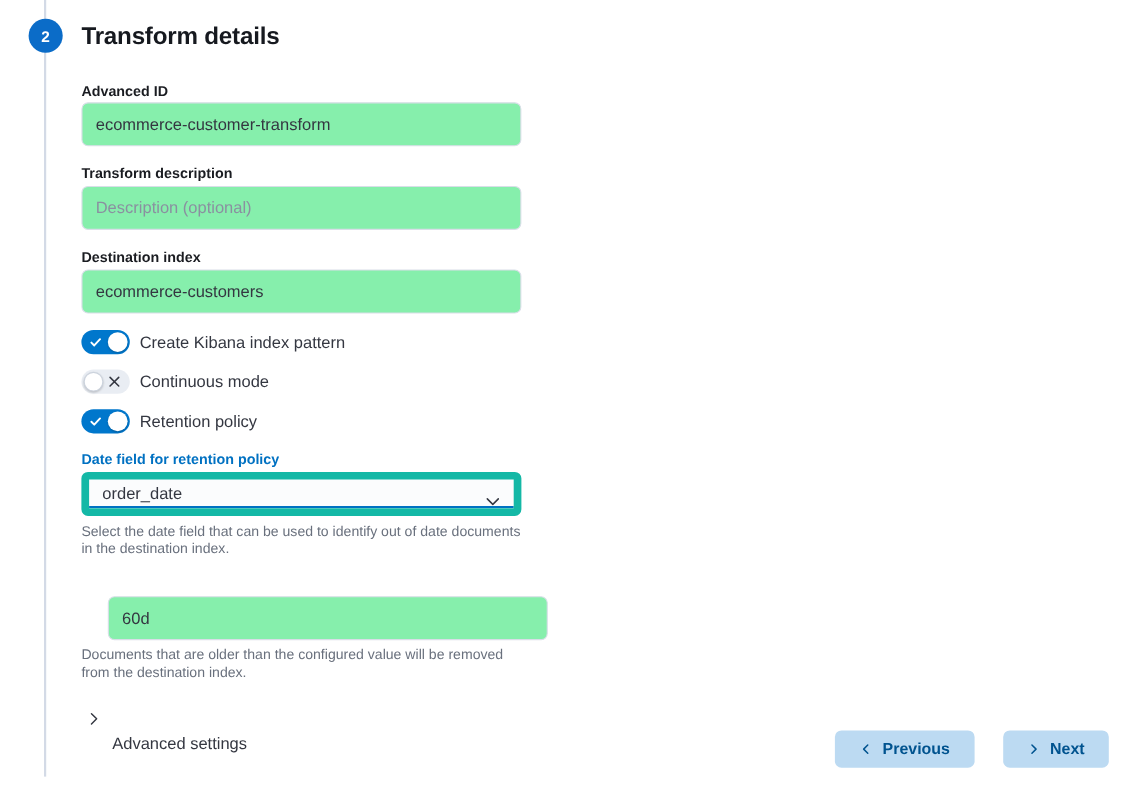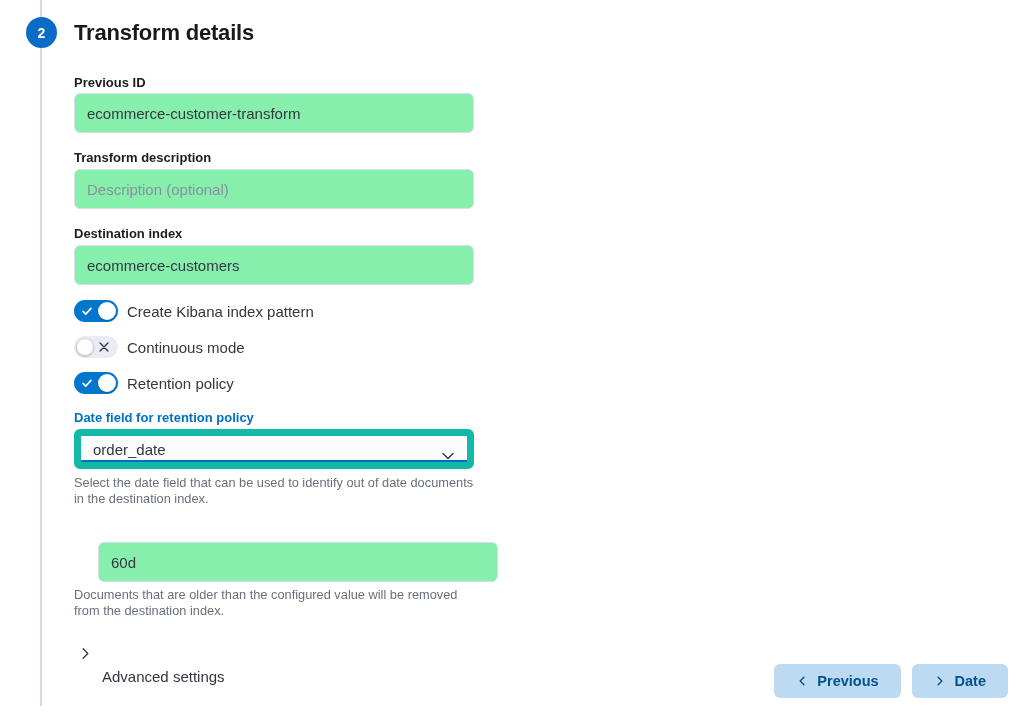--- a/index.html
+++ b/index.html
@@ -86,21 +86,21 @@
   .advanced-row {
     position: absolute; left: 78px; top: 643px; height: 20px;
     display: flex; align-items: center; gap: 9px; cursor: pointer;
   }
   .advanced-row .chevron-right { width: 15px; height: 15px; }
   .advanced-label { font-size: 15px; color: #343741; margin-top: 46px; }
 
   
   .footer-buttons {
     position: absolute; top: 664px; right: 25px;
-    display: flex; gap: 11px;
+    display: flex; gap: 26px;
   }
   .nav-button {
     height: 34px; border: none; border-radius: 6px;
     background: #bcdaf2; color: #00538f;
     font-family: "Liberation Sans", sans-serif;
     font-size: 14.5px; font-weight: 700;
     display: flex; align-items: center; justify-content: center; gap: 9px;
     padding: 0 22px; cursor: pointer;
   }
   .nav-button svg { width: 12px; height: 12px; }
@@ -110,21 +110,21 @@
 
 <div class="page">
 
   <div class="timeline-line"></div>
   <div class="step-circle">
     <span>2</span>
   </div>
 
   <h1 class="page-title">Transform details</h1>
 
-  <label class="field-label" style="top:75px">Previous ID</label>
+  <label class="field-label" style="top:75px">Advanced ID</label>
   <input class="text-input" style="top: 93px;" type="text" value="ecommerce-customer-transform">
 
   <label class="field-label" style="top:150px">Transform description</label>
   <input class="text-input" style="top: 169px;" type="text" placeholder="Description (optional)">
 
   <label class="field-label" style="top:226px">Destination index</label>
   <input class="text-input" style="top: 245px;" type="text" value="ecommerce-customers">
 
   <div class="switch-row" style="top:299px">
     <div class="switch on">
@@ -179,17 +179,17 @@
     <button class="nav-button">
       <svg viewBox="0 0 16 16">
         <path d="M10.5 3l-5 5 5 5" stroke="#00538f" stroke-width="1.8" fill="none" stroke-linecap="round" stroke-linejoin="round"></path>
       </svg>
       <span>Previous</span>
     </button>
     <button class="nav-button">
       <svg viewBox="0 0 16 16">
         <path d="M5.5 3l5 5-5 5" stroke="#00538f" stroke-width="1.8" fill="none" stroke-linecap="round" stroke-linejoin="round"></path>
       </svg>
-      <span>Date</span>
+      <span>Next</span>
     </button>
   </div>
 
 </div>
 
 </body></html>

